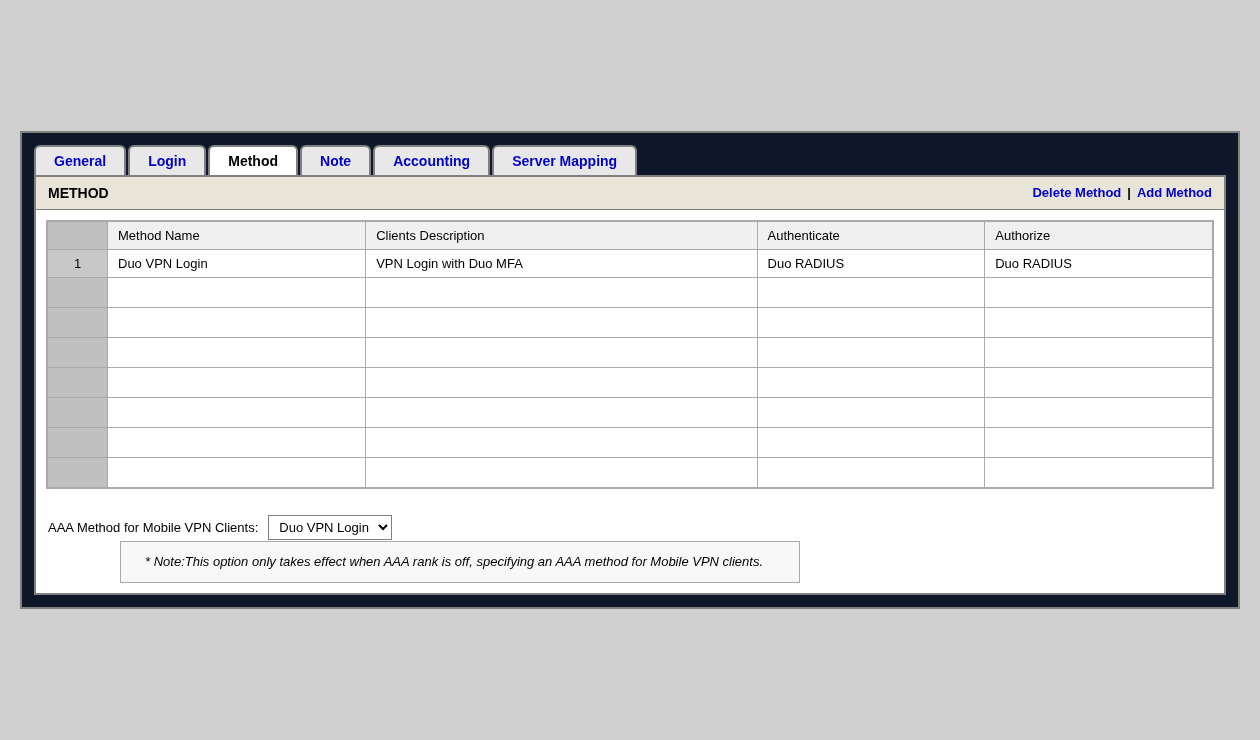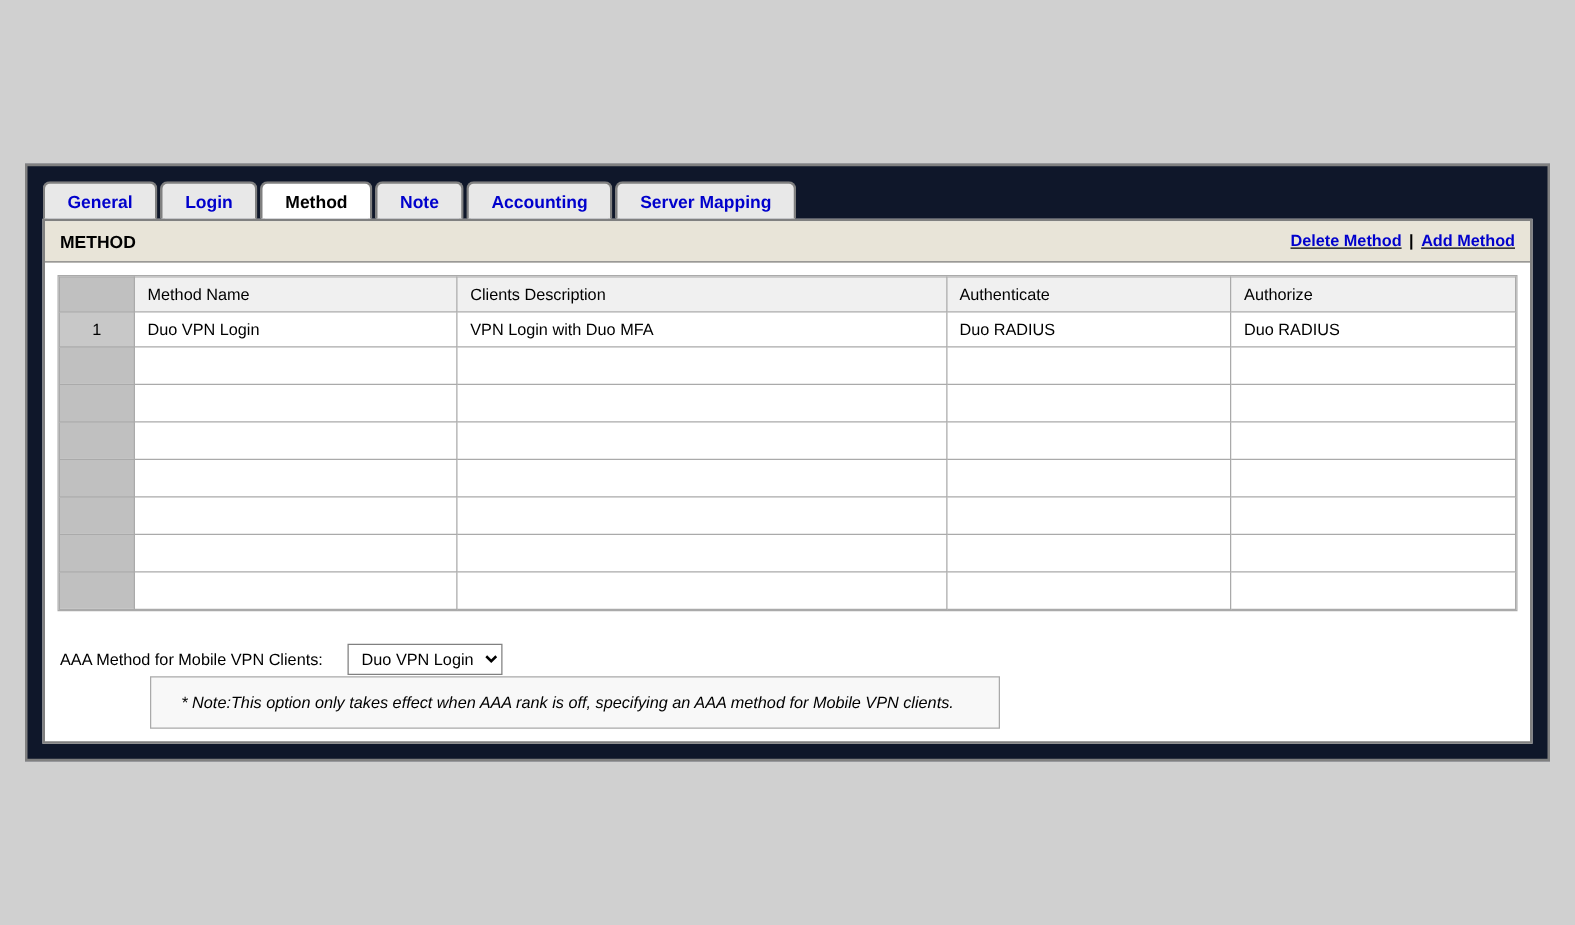--- a/index.html
+++ b/index.html
@@ -60,21 +60,20 @@
       align-items: center;
     }
     .panel-title {
       font-weight: bold;
       font-size: 14px;
       color: #000000;
     }
     .panel-actions {
       display: flex;
       gap: 0;
-      text-decoration: underline;
     }
     .action-link {
       color: #0000cc;
       font-weight: bold;
       font-size: 13px;
       cursor: pointer;
       text-decoration: none;
     }
     .action-separator {
       color: #000000;
@@ -122,21 +121,21 @@
     .empty-row td.row-number-col {
       background: #c0c0c0;
       height: 30px;
     }
     .bottom-section {
       padding: 16px 12px 10px 12px;
     }
     .aaa-method-row {
       display: flex;
       align-items: center;
-      gap: 20px;
+      gap: 10px;
       margin-bottom: 1px;
     }
     .aaa-label {
       font-size: 13px;
       color: #000000;
     }
     .aaa-select {
       padding: 3px 6px;
       font-size: 13px;
       border: 1px solid #808080;

